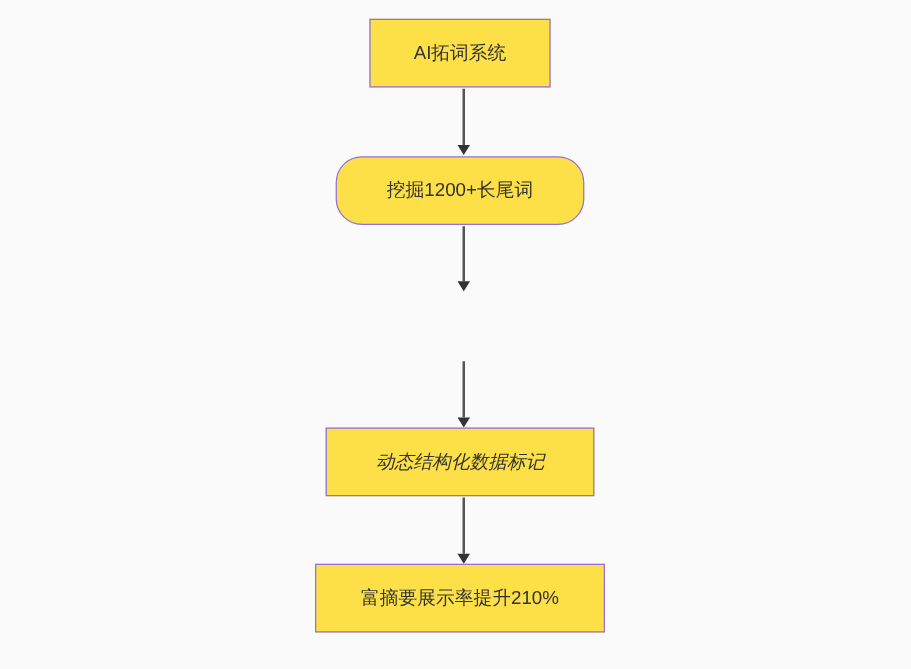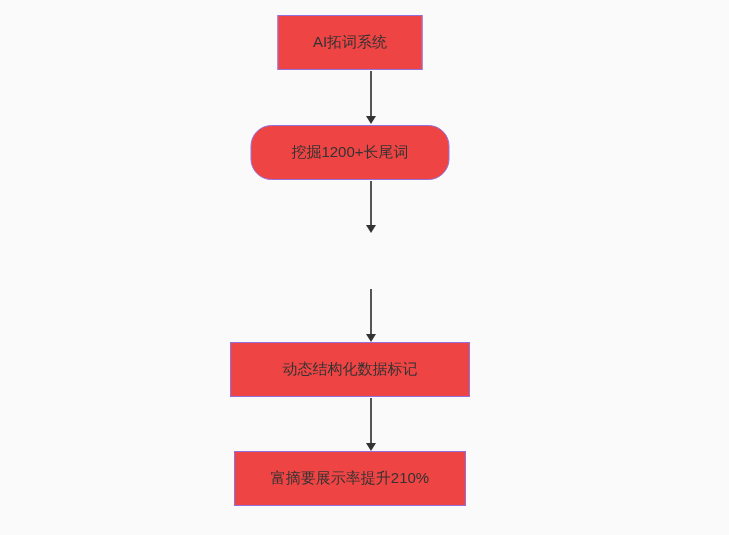--- a/index.html
+++ b/index.html
@@ -10,36 +10,36 @@
     font-family: "Liberation Sans", "DejaVu Sans", sans-serif;
     overflow: hidden;
   }
   .canvas {
     position: relative;
     width: 729px;
     height: 535px;
   }
   .node {
     position: absolute;
-    left: 350px;
+    left: 368px;
     transform: translateX(-50%);
     height: 55px;
-    background: #ef4444;
+    background: #fde047;
     border: 1.5px solid #9370DB;
     display: flex;
     align-items: center;
     justify-content: center;
     color: #333333;
     font-size: 15px;
     white-space: nowrap;
   }
   .node-0 { top: 15px;  width: 145px; }
   .node-1 { top: 125px; width: 199px; border-radius: 21px; }
   .node-2 { top: 233px; width: 222px; }
-  .node-3 { top: 342px; width: 240px; }
+  .node-3 { top: 342px; width: 215px; font-style: italic; }
   .node-4 { top: 451px; width: 232px; align-items: center; }
 
   .arrow {
     position: absolute;
     left: 370px;
     width: 2px;
     background: #555555;
   }
   .arrow::after {
     content: "";

